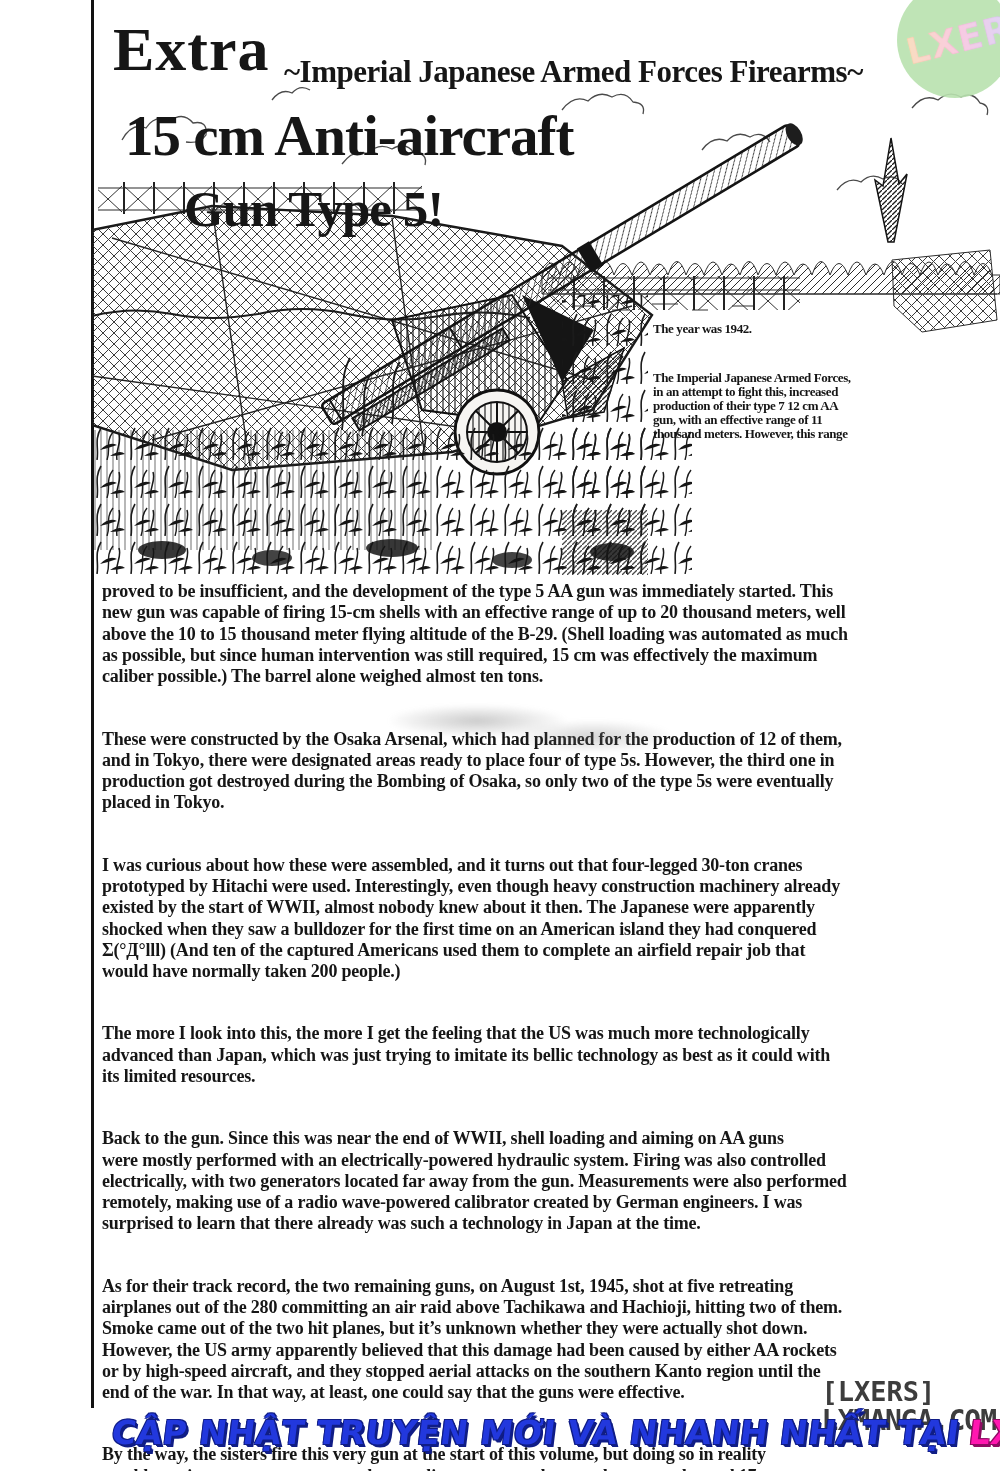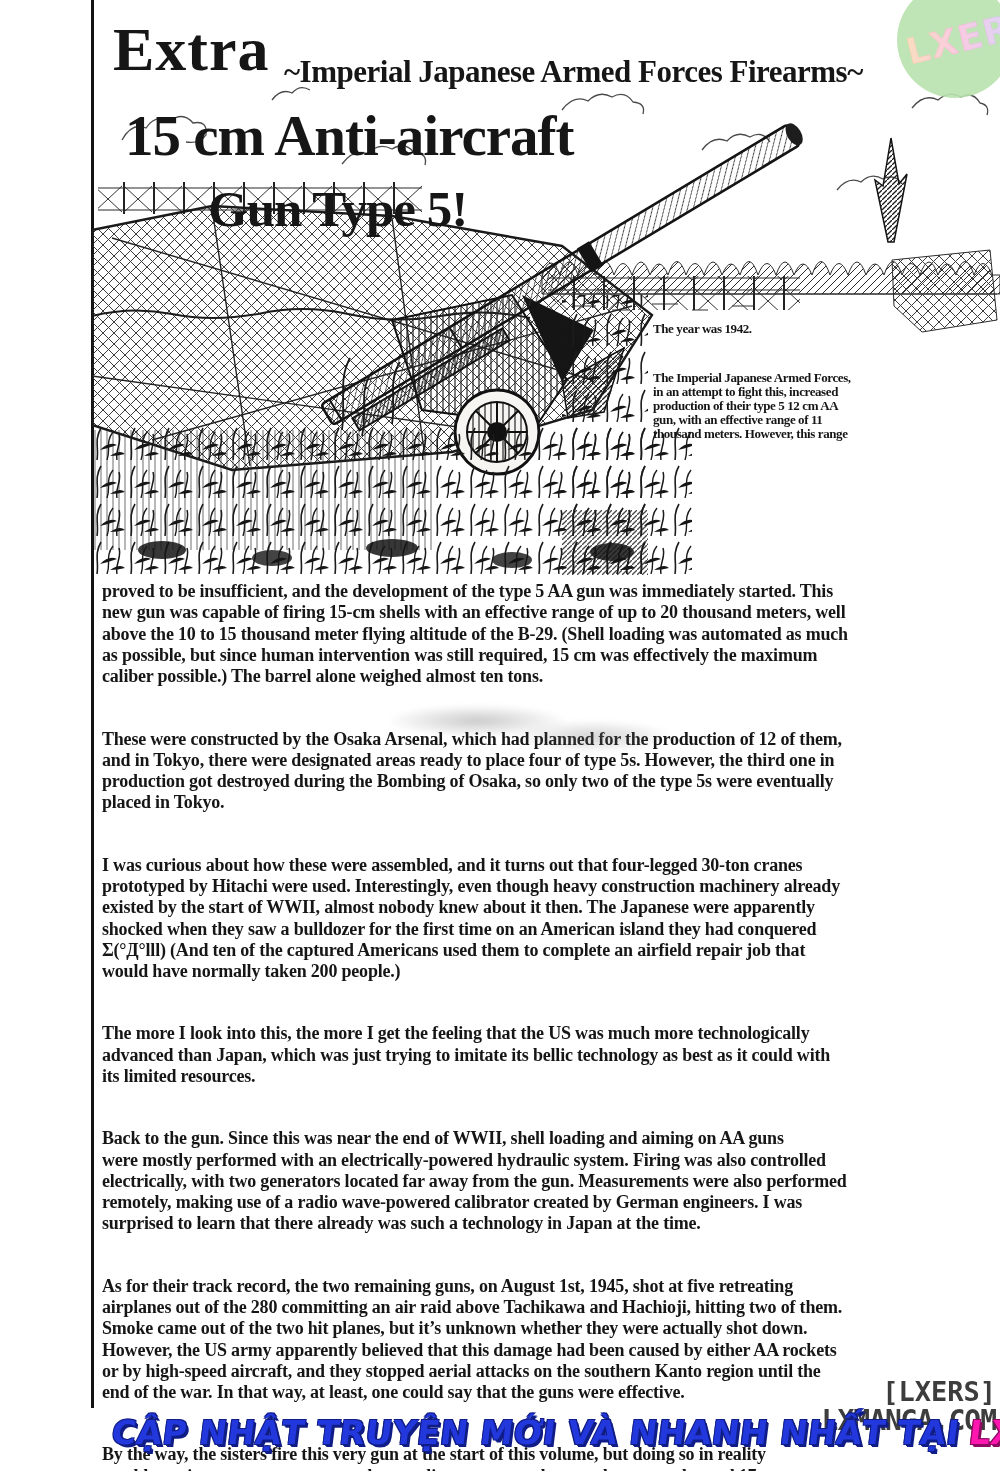--- a/index.html
+++ b/index.html
@@ -5,21 +5,21 @@
   html,body{margin:0;padding:0;background:#e9e8e5;}
   #page{position:relative;width:1000px;height:1471px;background:#ffffff;overflow:hidden;
         font-family:"Liberation Serif", serif;color:#161616;}
   
   #left-rule{position:absolute;left:91px;top:0;width:3px;height:1408px;background:#121212;}
 
   
   .hdr-title{position:absolute;left:113px;top:14px;font-size:62px;font-weight:bold;letter-spacing:1px;}
   .hdr-sub{position:absolute;left:284px;top:54px;font-size:31px;font-weight:bold;letter-spacing:-0.5px;}
   .h1a{position:absolute;left:125px;top:103px;font-size:57px;font-weight:bold;letter-spacing:-1px;}
-  .h1b{position:absolute;left:208px;top:180px;font-size:51px;font-weight:bold;letter-spacing:-1px;text-align:right;}
+  .h1b{position:absolute;left:184px;top:180px;font-size:51px;font-weight:bold;letter-spacing:-1px;text-align:right;}
 
   
   #logo{position:absolute;left:897px;top:-18px;width:116px;height:116px;border-radius:50%;
         background:#b9e2af;opacity:.9;z-index:5;}
   #logo span{position:absolute;left:8px;top:34px;display:block;transform:rotate(-14deg);
         font-family:"DejaVu Sans",sans-serif;font-weight:bold;font-size:36px;letter-spacing:1px;
         background:linear-gradient(100deg,#f0a84c 0%,#ef6fae 40%,#b187e0 70%,#8fd08a 100%);
         -webkit-background-clip:text;background-clip:text;color:transparent;
         text-shadow:0 0 1px rgba(255,255,255,.6);}
 
@@ -33,21 +33,21 @@
   #body{left:102px;top:560px;width:895px;font-size:18px;line-height:1.18;letter-spacing:-0.2px;}
   #body p{margin:0 0 20px 0;}
 
   
   #smudge{position:absolute;left:390px;top:700px;width:290px;height:52px;z-index:3;pointer-events:none;
         background:radial-gradient(ellipse 45% 45% at 30% 40%,rgba(120,120,120,.38),rgba(120,120,120,0) 70%),
                    radial-gradient(ellipse 40% 45% at 70% 70%,rgba(120,120,120,.32),rgba(120,120,120,0) 70%);
         filter:blur(2px);}
 
   
-  #credit{position:absolute;right:4px;top:1378px;z-index:4;text-align:right;color:#3d3d3d;
+  #credit{position:absolute;right:4px;top:1378px;z-index:4;color:#3d3d3d;
         font-family:"DejaVu Sans Mono",monospace;font-weight:bold;line-height:1.05;}
   #credit .tag{font-size:27px;}
   #credit .site{font-size:28px;letter-spacing:-1px;}
   #banner{position:absolute;left:112px;top:1413px;z-index:6;transform:skewX(-7deg);
         font-family:"DejaVu Sans",sans-serif;font-weight:bold;font-size:33px;letter-spacing:0.5px;white-space:nowrap;}
   #banner .b{color:#2238dd;text-shadow:2px 2px 0 #101d86,-1px -1px 0 #101d86,1px -1px 0 #101d86,-1px 1px 0 #101d86,3px 3px 0 #101d86;}
   #banner .p{color:#ff17b0;margin-left:10px;text-shadow:2px 2px 0 #8f0b63,-1px -1px 0 #8f0b63,1px -1px 0 #8f0b63,-1px 1px 0 #8f0b63,3px 3px 0 #8f0b63;}
 </style>
 </head>
 <body>
@@ -149,21 +149,21 @@
     <span>LXERS</span>
   </div>
 
   <div class="h1a txt">15 cm Anti-aircraft</div>
   <div class="h1b txt">Gun Type 5!</div>
 
   <div id="col" class="txt">
     <p>The year was 1942.</p>
     <p>The Imperial Japanese Armed Forces,
 in an attempt to fight this, increased
-production of their type 5 12 cm AA
+production of their type 7 12 cm AA
 gun, with an effective range of 11
 thousand meters. However, this range</p>
   </div>
 
   <div id="body" class="txt">
     <p>proved to be insufficient, and the development of the type 5 AA gun was immediately started. This
 new gun was capable of firing 15-cm shells with an effective range of up to 20 thousand meters, well
 above the 10 to 15 thousand meter flying altitude of the B-29. (Shell loading was automated as much
 as possible, but since human intervention was still required, 15 cm was effectively the maximum
 caliber possible.) The barrel alone weighed almost ten tons.</p>

